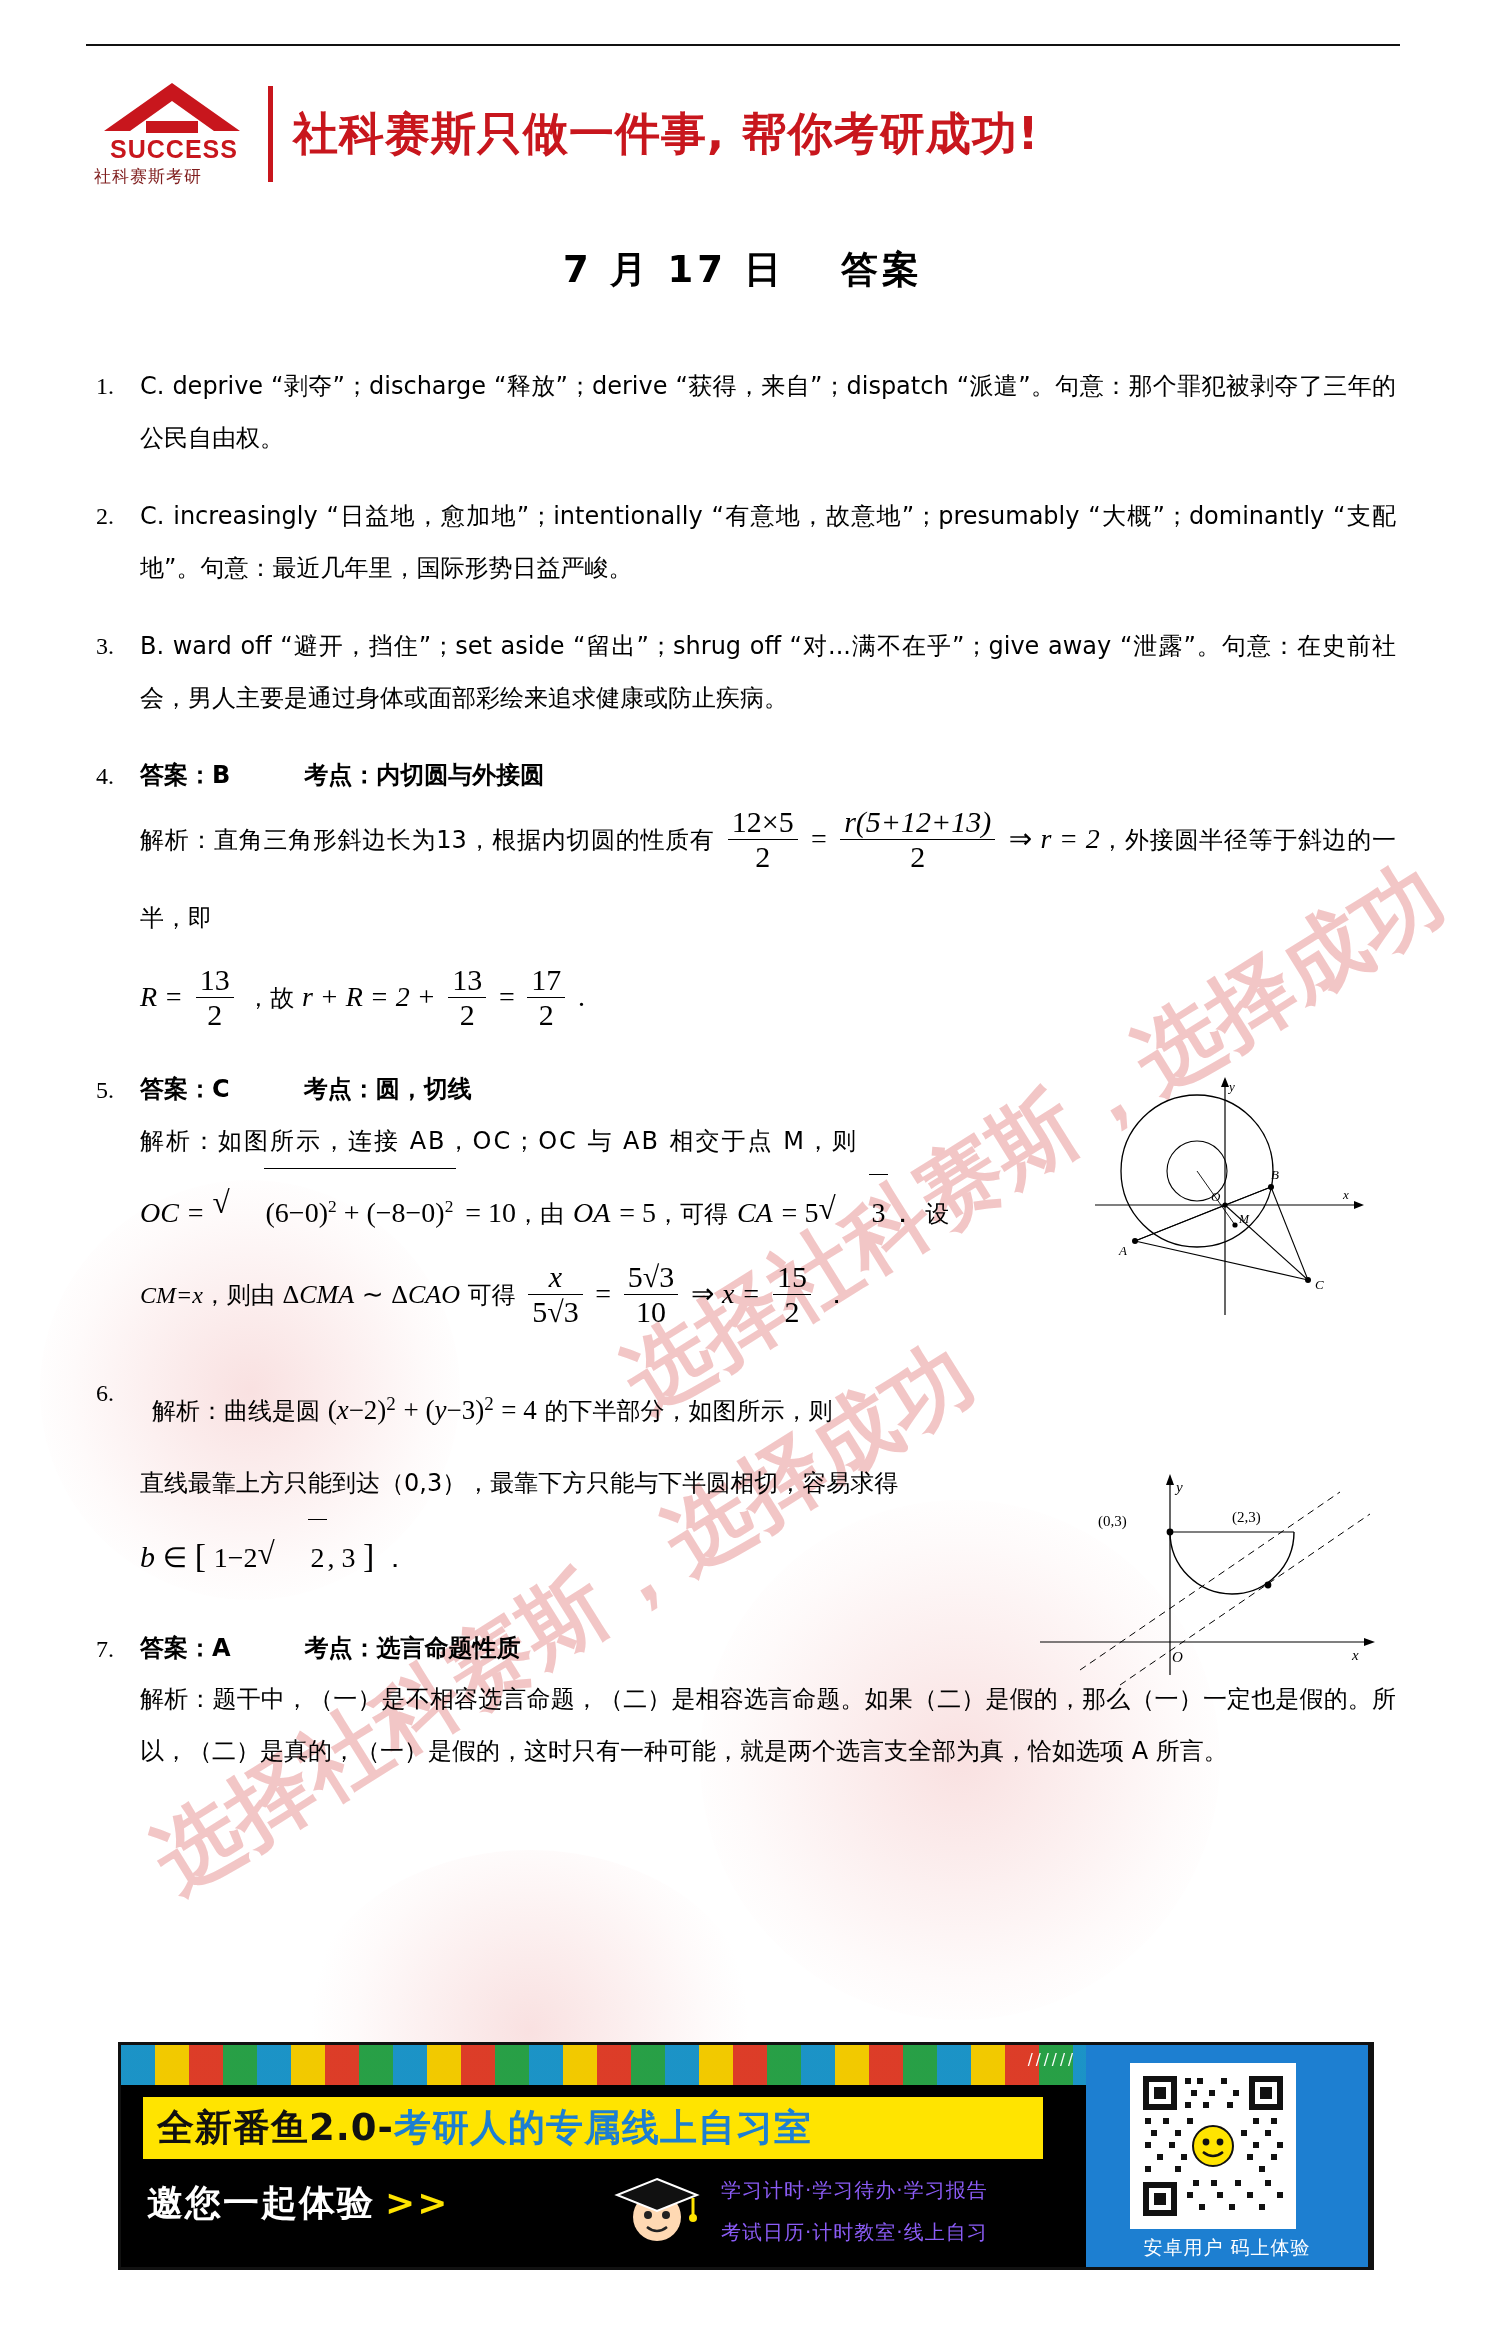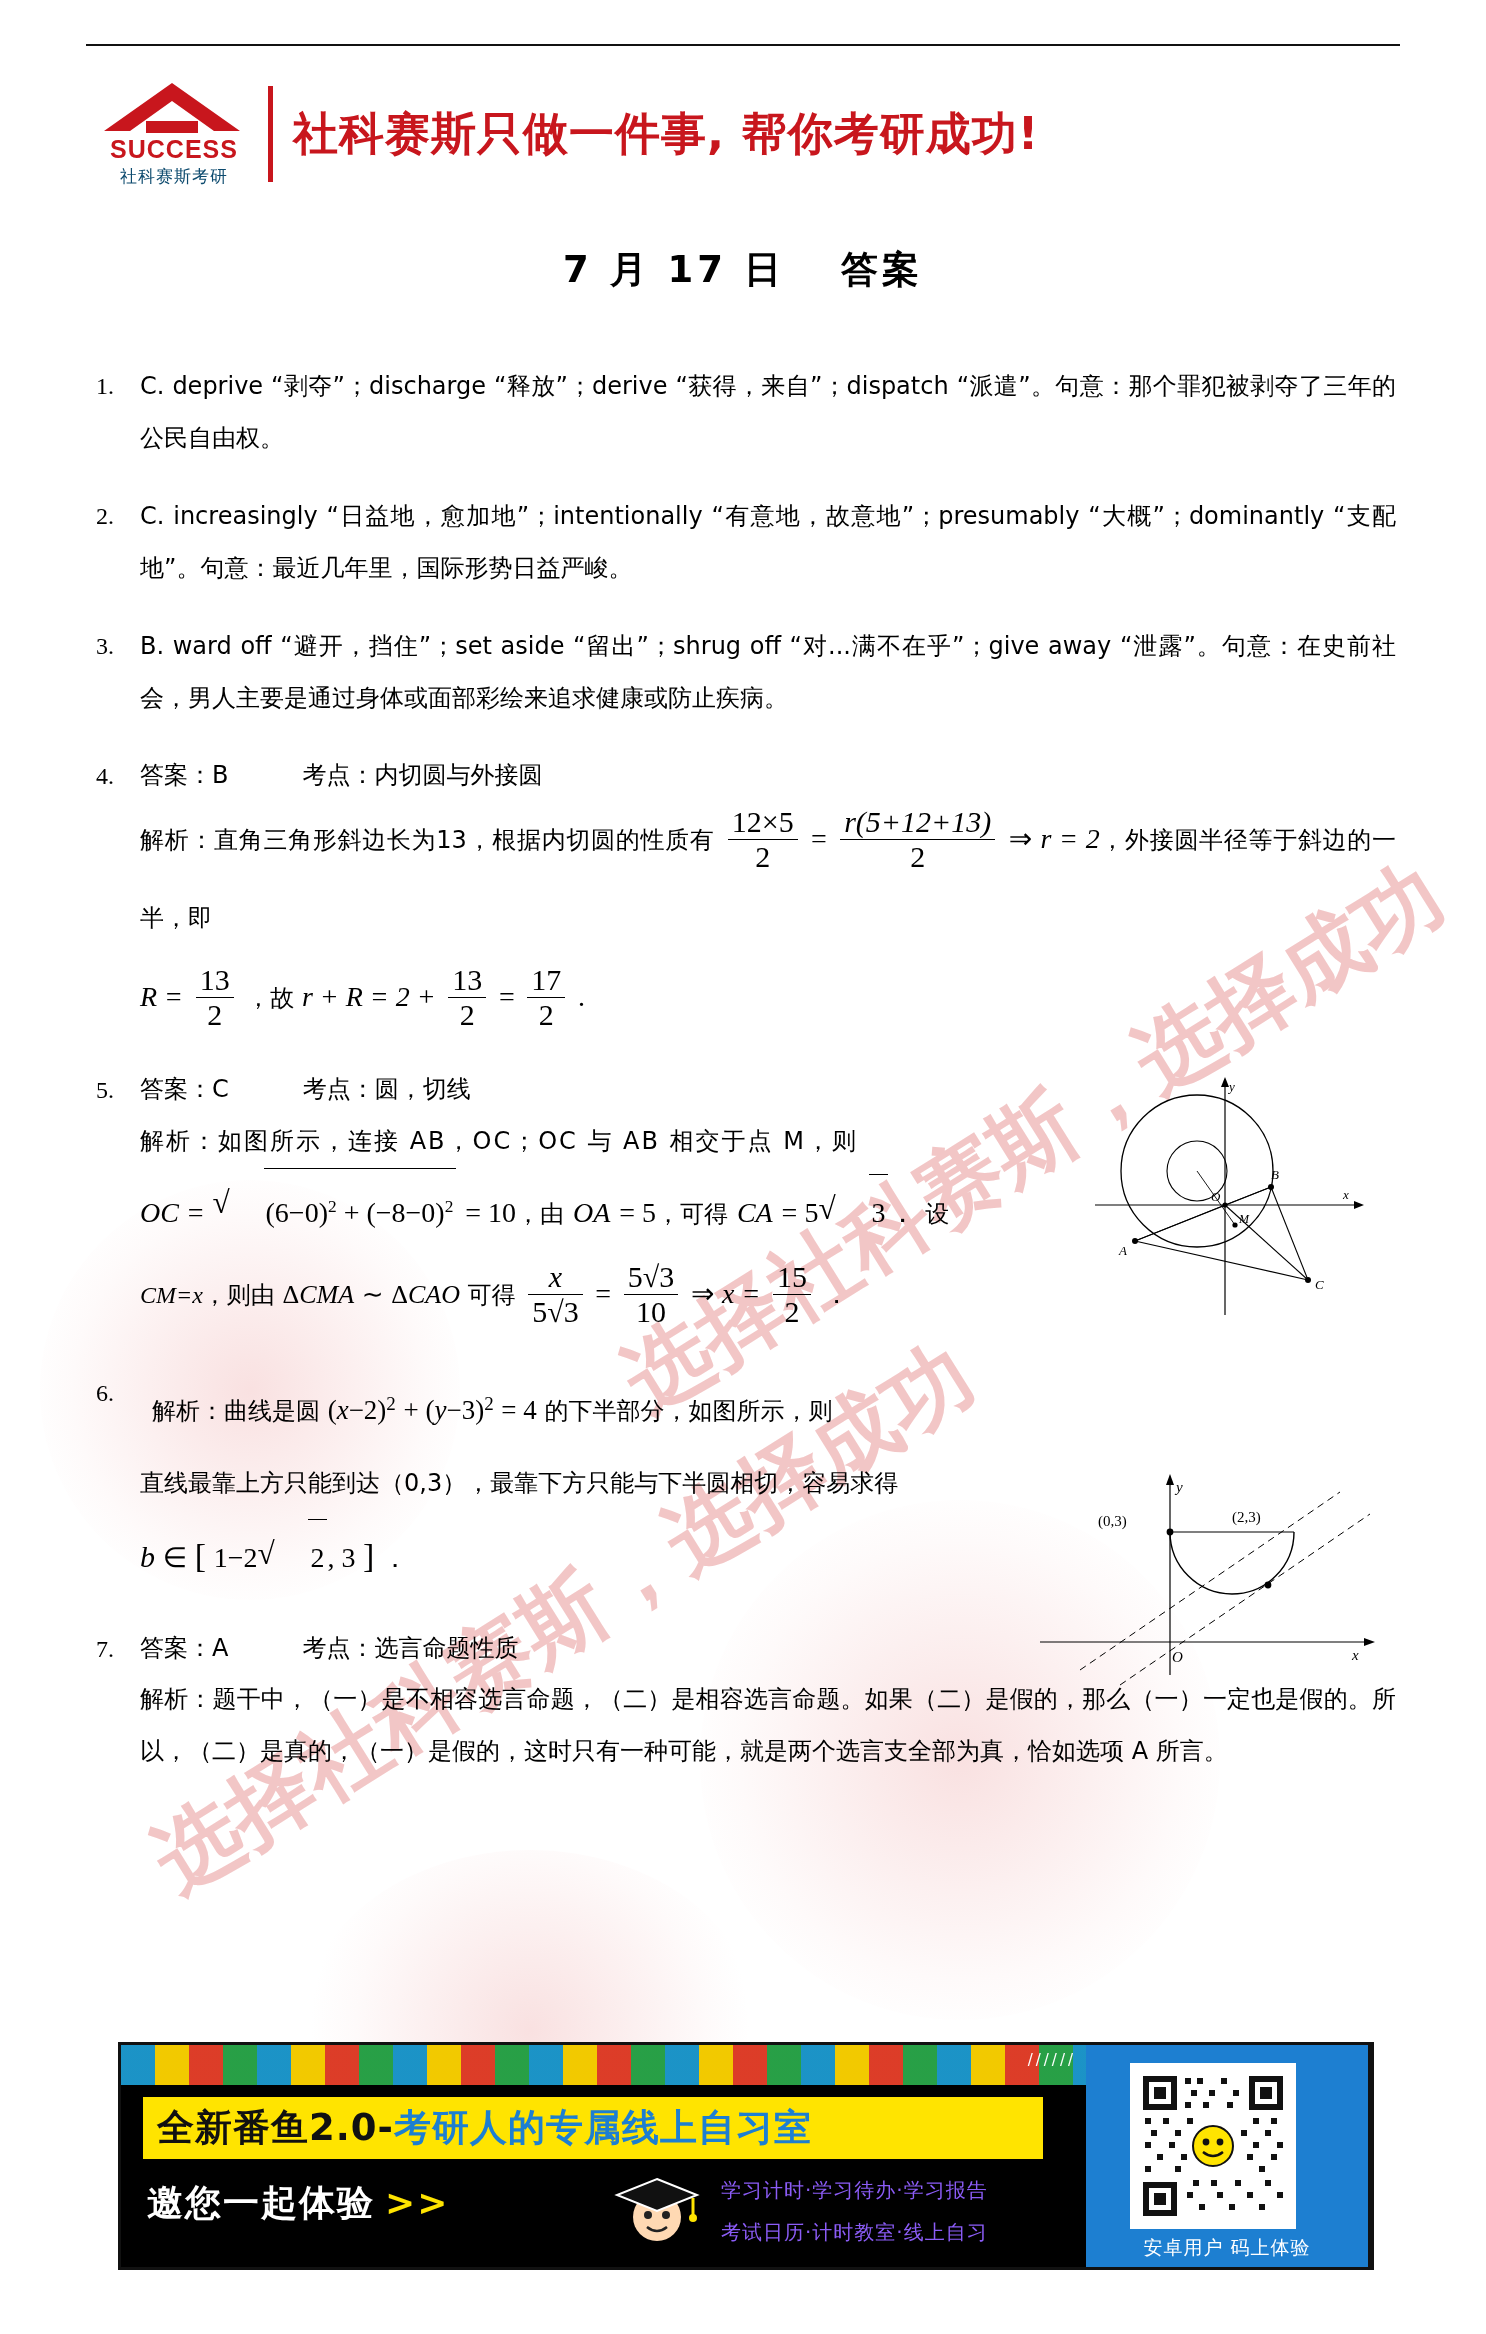--- a/index.html
+++ b/index.html
@@ -61,23 +61,23 @@
   .logo-roof{
     position:absolute;left:16px;top:6px;width:140px;height:56px;
   }
   .logo-roof svg{display:block;}
   .logo-en{
     position:absolute;left:8px;top:60px;width:160px;text-align:center;
     font-family:"Liberation Sans", sans-serif;
     font-weight:bold;font-size:25px;letter-spacing:1px;color:#c8161d;
   }
   .logo-cn{
-    position:absolute;left:8px;top:90px;width:160px;text-align:center;
+    position:absolute;left:8px;top:90px;width:160px;
     font-family:Liberation Serif, serif;
-    font-size:17px;color:#0c4a6e;letter-spacing:1px;
+    font-size:17px;color:#7f1d1d;letter-spacing:1px;
   }
   .logo-bar{
     width:5px;height:96px;background:#c8161d;margin:0 20px 0 6px;flex:0 0 auto;
   }
   .slogan{
     font-family:"DejaVu Sans", sans-serif;
     font-weight:bold;
     font-size:45px;
     color:#c8161d;
     letter-spacing:1px;
@@ -105,21 +105,21 @@
   }
   .body{
     flex:1 1 auto;
     font-size:24px;
     line-height:52px;
     font-family:"DejaVu Sans", sans-serif;
     text-align:justify;
   }
   .ansline{
     font-family:"DejaVu Sans", sans-serif;
-    font-size:24px;line-height:50px;
+    font-size:24px;line-height:50px;font-weight:bold;
   }
   .ansline .kaodian{display:inline-block;margin-left:74px;}
   .sol{
     font-family:"DejaVu Sans", sans-serif;
     font-size:24px;line-height:54px;
   }
   
   .mi{font-family:"Liberation Serif", serif;font-style:italic;}
   .mn{font-family:"Liberation Serif", serif;font-style:normal;}
   .frac{

